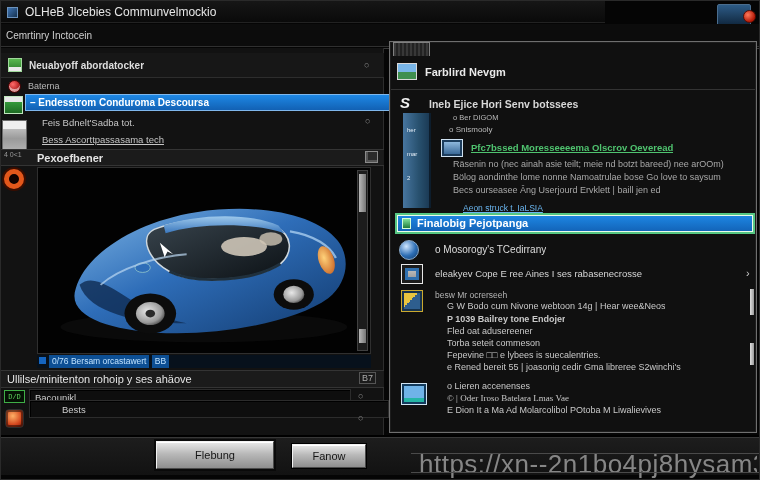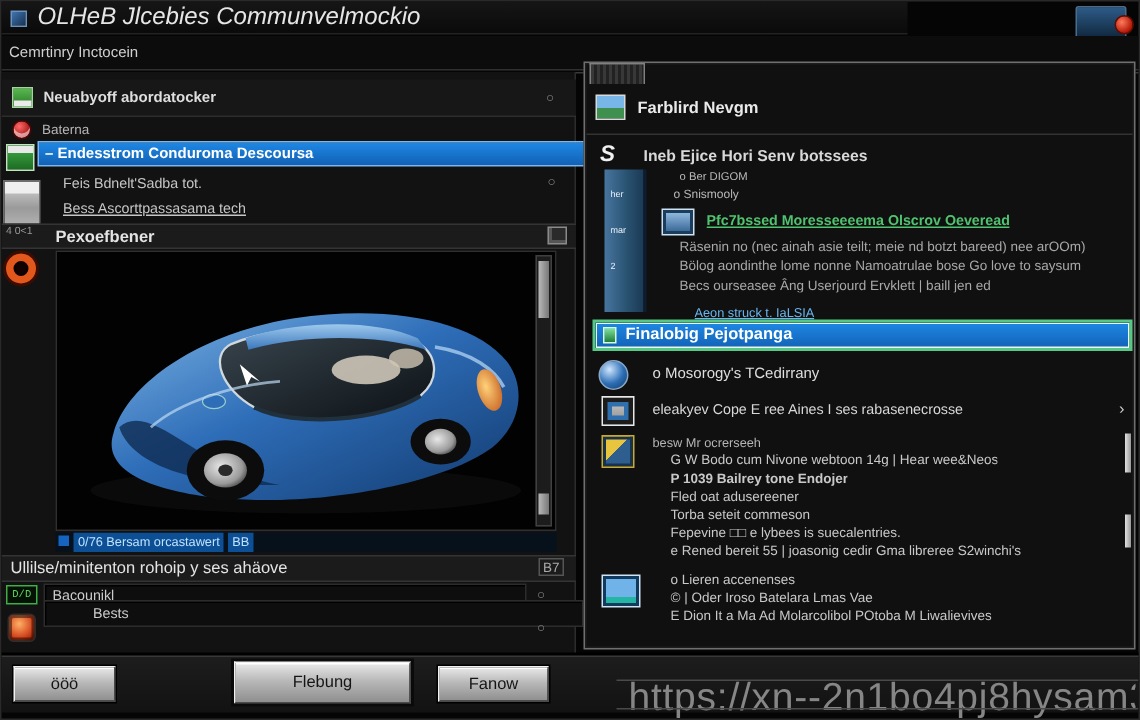--- a/index.html
+++ b/index.html
@@ -4,21 +4,21 @@
 <style>
   html,body{margin:0;padding:0;background:#000;}
   *{box-sizing:border-box;}
   .screen{position:relative;width:760px;height:480px;background:#050505;overflow:hidden;
           font-family:"Liberation Sans",sans-serif;border:1px solid #2a2a2a;}
   .abs{position:absolute;}
   .t{font-family:"Liberation Sans",sans-serif;white-space:nowrap;overflow:hidden;}
 
   
   .titlebar{left:0;top:0;width:604px;height:22px;background:linear-gradient(#161616,#0a0a0a);
-            border-bottom:1px solid #222;color:#e6e6e6;font-size:16px;line-height:22px;font-style:italic;}
+            border-bottom:1px solid #222;color:#e6e6e6;font-size:12px;line-height:22px;}
   .title-icon{left:6px;top:6px;width:11px;height:11px;background:linear-gradient(135deg,#3f74b3,#16324f);
               border:1px solid #6c93bd;}
   .title-text{left:24px;top:0;height:22px;}
   .logo-badge{right:8px;top:3px;width:34px;height:24px;background:linear-gradient(#2d5b86,#0d2237);
               border:1px solid #4a6d8e;border-radius:2px;}
   .logo-close{position:absolute;right:-6px;top:5px;width:13px;height:13px;border-radius:50%;
               background:radial-gradient(circle at 35% 35%,#ff7a5c,#b31806 70%);border:1px solid #5a0d02;}
   .menubar{left:0;top:23px;width:760px;height:23px;background:#0c0c0c;border-bottom:1px solid #303030;
            color:#d0d0d0;font-size:10px;line-height:23px;padding-left:5px;}
   .hline{background:#3a3a3a;height:1px;}
@@ -280,26 +280,25 @@
   <div class="abs tree-item t" style="left:446px;top:325px;max-width:300px;">Fled oat adusereener</div>
   <div class="abs tree-item t" style="left:446px;top:337px;max-width:300px;">Torba seteit commeson</div>
   <div class="abs tree-item t" style="left:446px;top:349px;max-width:300px;">Fepevine □□ e lybees is suecalentries.</div>
   <div class="abs tree-item t" style="left:446px;top:361px;max-width:302px;">e Rened bereit 55 | joasonig cedir Gma libreree S2winchi's</div>
 
   <div class="abs rmark" style="left:749px;top:288px;height:26px;"></div>
   <div class="abs rmark" style="left:749px;top:342px;height:22px;"></div>
 
   <div class="abs device-icon"></div>
   <div class="abs tree-item t" style="left:446px;top:380px;max-width:300px;">o  Lieren accenenses</div>
-  <div class="abs tree-item t" style="left:446px;top:392px;max-width:300px;">© | Oder Iroso Batelara Lmas Vae</div>
+  <div class="abs tree-item t" style="left:446px;top:392px;max-width:300px;font-family:Liberation Serif, serif;">© | Oder Iroso Batelara Lmas Vae</div>
   <div class="abs tree-item t" style="left:446px;top:404px;max-width:304px;">E Dion It a Ma Ad Molarcolibol POtoba M Liwalievives</div>
 
   <div class="abs hline" style="left:0;top:434px;width:760px;background:#000;height:2px;"></div>
   <div class="abs footer"></div>
-  <button class="btn" style="left:8px;top:443px;width:68px;height:24px;">ööö</button>
   <button class="btn default" style="left:155px;top:440px;width:118px;height:28px;">Flebung</button>
   <button class="btn" style="left:291px;top:443px;width:74px;height:24px;">Fanow</button>
 
   <div class="abs wline" style="left:410px;top:452px;width:348px;"></div>
   <div class="abs url t" style="left:418px;top:448px;width:338px;height:30px;line-height:30px;">https://xn--2n1bo4pj8hysam30b.com</div>
   <div class="abs wline" style="left:410px;top:471px;width:348px;"></div>
 
 </div>
 
 </body></html>

